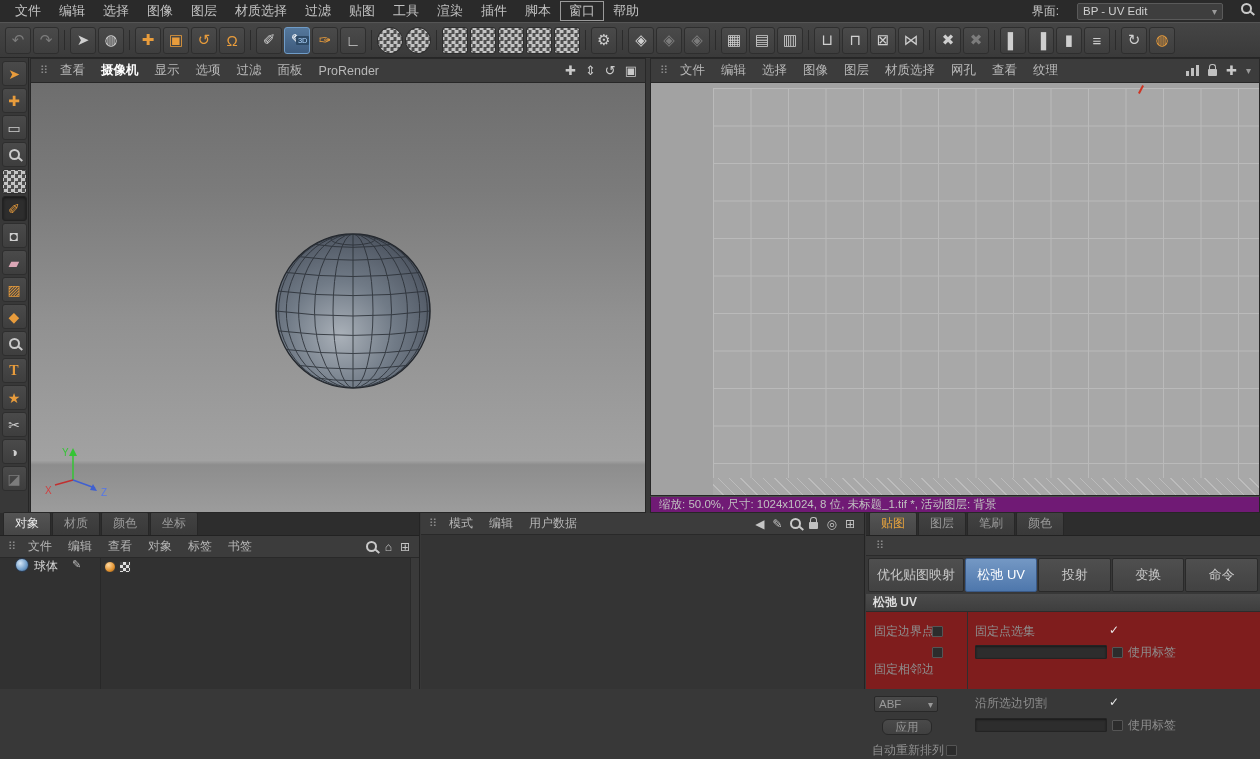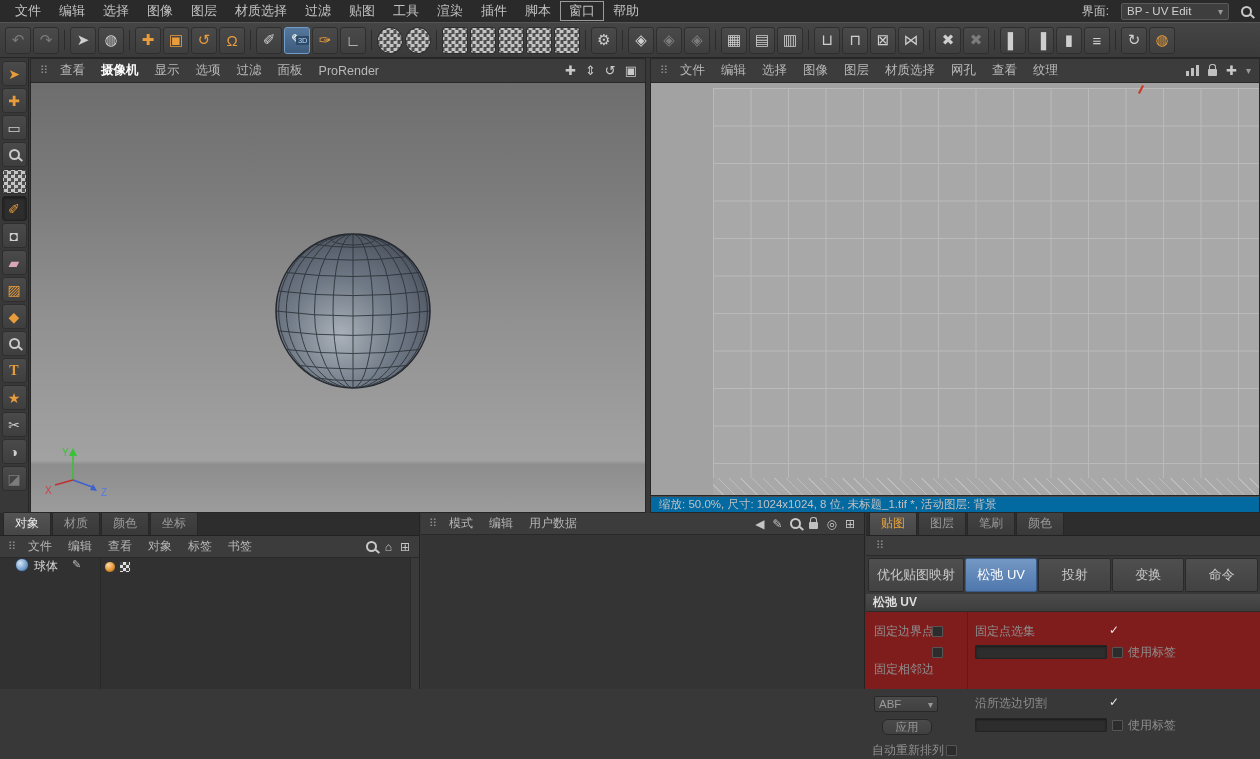--- a/index.html
+++ b/index.html
@@ -4,23 +4,23 @@
 <style>
   *{margin:0;padding:0;box-sizing:border-box}
   html,body{width:1260px;height:759px;overflow:hidden}
   body{font-family:"Liberation Sans","DejaVu Sans",sans-serif;font-size:12px;color:#c6c6c6;background:#2f2f2f}
   #app{position:relative;width:1260px;height:759px;background:#383838}
 
   
   .menubar{position:absolute;left:0;top:0;right:0;height:22px;background:#2a2a2a;display:flex;align-items:center;padding:0 6px;font-size:13px}
   .menu-item{padding:1px 9px;color:#c2c2c2;white-space:nowrap}
   .menu-item.boxed{outline:1px solid #9a9a9a;outline-offset:-1px}
-  .mb-right{margin-left:auto;display:flex;align-items:center;gap:12px;padding-right:2px}
+  .mb-right{margin-left:auto;display:flex;gap:18px;padding-right:2px}
   .iface-label{font-size:12px;color:#c2c2c2}
-  .iface-select{width:108px;height:17px;background:#3e3e3e;border:1px solid #5a5a5a;border-radius:2px;display:flex;justify-content:space-between;align-items:center;padding:0 5px;font-size:11.5px;color:#d0d0d0}
+  .iface-select{width:146px;height:17px;background:#3e3e3e;border:1px solid #5a5a5a;border-radius:2px;display:flex;justify-content:space-between;align-items:center;padding:0 5px;font-size:11.5px;color:#d0d0d0}
   .arrow-dim{color:#9a9a9a;font-size:10px}
 
   
   .toolbar{position:absolute;left:0;top:22px;right:0;height:36px;background:linear-gradient(#454545,#3a3a3a);border-top:1px solid #555;border-bottom:1px solid #262626;display:flex;align-items:center;padding:0 4px;overflow:hidden}
   .tbtn{min-width:26px;height:27px;display:inline-flex;align-items:center;justify-content:center;font-size:15px;color:#cfcfcf;border-radius:3px;background:linear-gradient(#4a4a4a,#3e3e3e);border:1px solid #2e2e2e;margin:0 1px;position:relative;flex:none}
   .tbtn.dim{color:#7c7c7c}
   .tbtn.light{color:#cfcfcf}
   .tbtn.orange{color:#e89c3c}
   .tbtn.pink{color:#dba7b6}
   .tbtn.checker{background-image:repeating-conic-gradient(#c4c4c4 0% 25%,#4f4f4f 0% 50%);background-size:7px 7px;background-position:center}
@@ -53,21 +53,21 @@
   .vp-canvas{flex:1;position:relative;border:1px solid #262626;border-top:none;background:linear-gradient(180deg,#6e6e6e 0%,#7b7b7b 25%,#919191 55%,#a2a2a2 88%,#8d8d8d 89%,#9c9c9c 100%);overflow:hidden}
   .sphere-svg{position:absolute;left:240px;top:146px}
   .axis-svg{position:absolute;left:12px;bottom:14px}
 
   
   .uv{position:absolute;left:650px;top:58px;width:610px;height:455px;display:flex;flex-direction:column}
   .uv-canvas{flex:1;position:relative;background:#a2a2a2;border:1px solid #262626;border-top:none;overflow:hidden}
   .uv-grid{position:absolute;left:62px;top:5px;right:0;bottom:17px;background-color:#a8a8a8;background-image:linear-gradient(#bababa 1px,transparent 1px),linear-gradient(90deg,#bababa 1px,transparent 1px);background-size:37.5px 37.5px}
   .uv-hatch{position:absolute;left:62px;right:0;bottom:0;height:17px;background:repeating-linear-gradient(45deg,#a8a8a8 0 7px,#bcbcbc 7px 8px)}
   .uv-redmark{position:absolute;left:489px;top:2px;width:2px;height:9px;background:#cf3322;transform:rotate(28deg)}
-  .uv-status{height:17px;background:#0369a1;border:1px solid #262626;border-top:1px solid #4a4a4a;display:flex;align-items:center;padding:0 8px;font-size:11.5px;color:#c0c0c0;white-space:nowrap}
+  .uv-status{height:17px;background:#701a75;border:1px solid #262626;border-top:1px solid #4a4a4a;display:flex;align-items:center;padding:0 8px;font-size:11.5px;color:#c0c0c0;white-space:nowrap}
 
   
   .bpanel{position:absolute;top:513px;height:176px;background:#383838;display:flex;flex-direction:column}
   #panel-objects{left:0;width:420px;border-right:1px solid #242424}
   #panel-attr{left:421px;width:444px;border-right:1px solid #242424}
   #panel-paint{left:866px;width:394px}
   .tabrow{height:23px;background:#2d2d2d;display:flex;align-items:flex-end;gap:1px;padding:3px 3px 0;border-bottom:1px solid #222;flex:none}
   .tab{padding:2px 11px 3px;font-size:12px;background:linear-gradient(#424242,#393939);color:#9b9b9b;border:1px solid #272727;border-bottom:none;border-radius:2px 2px 0 0;white-space:nowrap}
   .tab.active{background:linear-gradient(#545454,#464646);color:#ececec}
   .tab.accent{color:#e8a33d}

